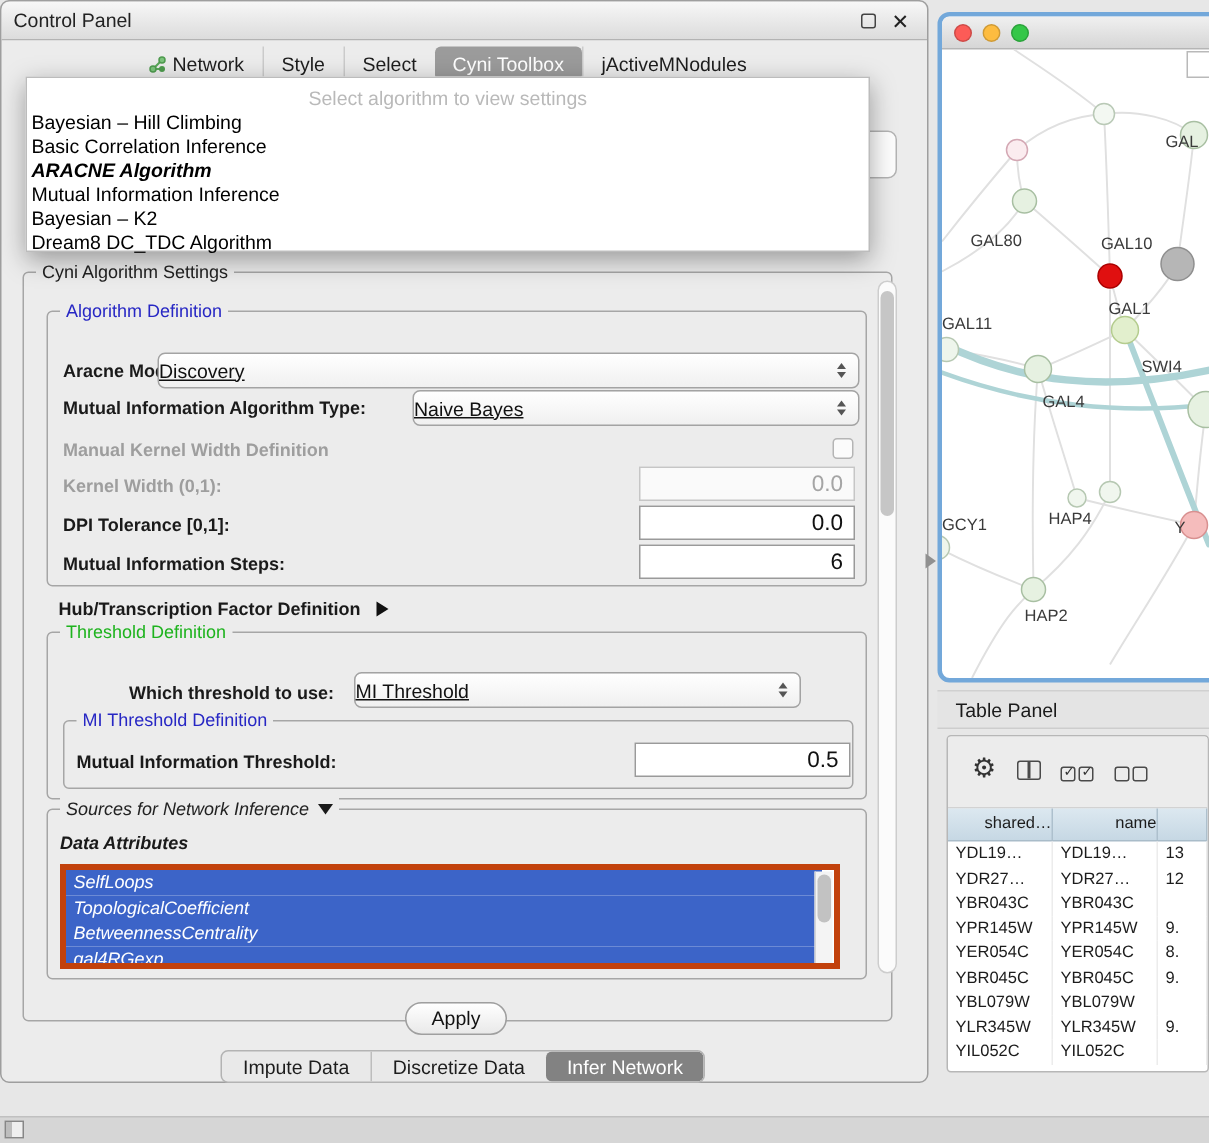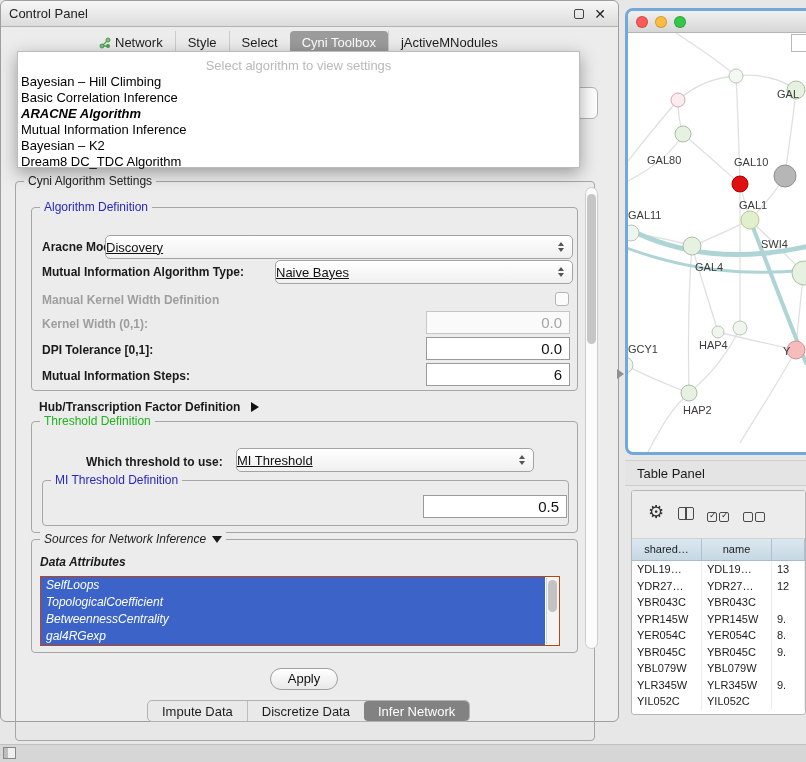--- a/index.html
+++ b/index.html
@@ -36,21 +36,21 @@
 
   
   .grp{position:absolute;border:1px solid #a6a6a6;border-radius:4px;}
   .gleg{position:absolute;top:-8px;left:8px;background:#ececec;padding:0 4px;font-size:12px;line-height:15px;color:#222;white-space:nowrap;}
   .gleg.blue{color:var(--legend-blue,#2727c4);}
   .gleg.green{color:var(--legend-green,#1eb31e);}
   .tri{display:inline-block;width:0;height:0;vertical-align:middle;margin-left:6px;}
   .tri-down{border-left:5px solid transparent;border-right:5px solid transparent;border-top:7px solid #1a1a1a;}
   .tri-right{border-top:5px solid transparent;border-bottom:5px solid transparent;border-left:8px solid #111;}
 
-  #settingsGrp{left:14px;top:180px;width:580px;height:560px;}
+  #settingsGrp{left:14px;top:180px;width:580px;height:500px;}
   #mainScroll{position:absolute;left:584px;top:186px;width:13px;height:462px;background:#fbfbfb;
       border:1px solid #cdcdcd;border-radius:7px;}
   #mainScrollThumb{position:absolute;left:1px;top:6px;width:9px;height:150px;background:#c6c6c6;border-radius:5px;}
 
   #algoGrp{left:30px;top:206px;width:547px;height:184px;}
   #thrGrp{left:30px;top:420px;width:547px;height:112px;}
   #miGrp{left:10px;top:58px;width:527px;height:46px;}
   #srcGrp{left:30px;top:538px;width:547px;height:114px;font-style:italic;}
 
   .lbl{position:absolute;font-size:12px;font-weight:bold;color:#1a1a1a;line-height:16px;white-space:nowrap;}
@@ -68,21 +68,21 @@
       font-size:15px;display:flex;align-items:center;justify-content:flex-end;padding-right:7px;color:#111;}
   .tfield.dis{background:#fafafa;border-color:#c6c6c6;color:#a5a5a5;}
 
   .checkbox{position:absolute;width:14px;height:14px;border:1px solid #b5b5b5;border-radius:3px;background:#fbfbfb;}
 
   #hubRow{position:absolute;left:38px;top:396px;height:16px;}
   #hubRow .lbl{position:static;}
 
   
   #attrList{position:absolute;left:8px;top:36px;width:520px;height:70px;background:#fff;
-      border:1px solid #c2410c;overflow:hidden;}
+      border:4px solid #c2410c;overflow:hidden;}
   .attr-item{height:17px;line-height:17px;background:var(--selection-blue,#3c64c8);color:#fff;
       font-size:12px;padding-left:5px;width:504px;}
   #listScroll{position:absolute;right:1px;top:1px;width:12px;height:66px;background:#f4f4f4;border-left:1px solid #d5d5d5;}
   #listScrollThumb{position:absolute;left:1px;top:2px;width:9px;height:32px;background:#c2c2c2;border-radius:5px;}
 
   #applyBtn{position:absolute;left:269px;top:667px;width:68px;height:22px;
       background:linear-gradient(#ffffff,#e9e9e9);border:1px solid #9f9f9f;border-radius:11px;
       font-size:13px;text-align:center;line-height:20px;color:#111;}
 
   
@@ -112,21 +112,21 @@
   .ticon{position:absolute;color:#333;}
   #gearIcon{left:16px;top:11px;font-size:18px;line-height:20px;}
   #colsIcon{left:46px;top:16px;width:16px;height:13px;border:1.5px solid #4a4a4a;border-radius:2px;}
   #colsIcon::after{content:"";position:absolute;left:6px;top:0;bottom:0;width:1.5px;background:#4a4a4a;}
   #checksIcon{left:74px;top:17px;}
   #unchecksIcon{left:110px;top:17px;}
   .cbx{width:10px;height:10px;border:1px solid #4a4a4a;border-radius:2px;display:inline-block;margin:0 1px;position:relative;font-style:normal;}
   .cbx.ck::after{content:"✓";position:absolute;left:1px;top:-3px;font-size:9px;color:#333;}
   #tpHeader{position:absolute;left:0;top:48px;width:100%;height:22px;display:grid;grid-template-columns:70px 70px 1fr;
       background:linear-gradient(#dce8f0,#c6d8e4);border-bottom:1px solid #a9bcc9;}
-  .hcell{font-size:11px;color:#1c1c1c;text-align:center;line-height:21px;border-right:1px solid #adc0cd;overflow:hidden;white-space:nowrap;}
+  .hcell{font-size:11px;color:#1c1c1c;text-align:right;line-height:21px;border-right:1px solid #adc0cd;overflow:hidden;white-space:nowrap;}
   #tpRows{position:absolute;left:0;top:70px;width:100%;}
   .trow{display:grid;grid-template-columns:70px 70px 1fr;height:16.5px;}
   .tcell{font-size:11px;line-height:16.5px;padding-left:5px;color:#1c1c1c;border-right:1px solid #ececec;overflow:hidden;white-space:nowrap;}
 
   
   #divArrow{position:absolute;left:617px;top:369px;width:0;height:0;
       border-top:5px solid transparent;border-bottom:5px solid transparent;border-left:7px solid #909090;}
   #bottomStrip{position:absolute;left:0;top:744px;width:806px;height:18px;background:#d6d6d6;border-top:1px solid #c0c0c0;}
   #miniPanelIcon{position:absolute;left:3px;top:747px;width:13px;height:12px;border:1px solid #878787;background:#efefef;}
   #miniPanelIcon::after{content:"";position:absolute;left:0;top:0;bottom:0;width:4px;background:#bdbdbd;}
@@ -229,20 +229,21 @@
       <div class="combo" style="left:204px;top:26px;width:298px;">
         <span class="ctext">MI Threshold</span>
         <span class="arrows">
             <i class="up"></i>
             <i class="down"></i>
           </span>
       </div>
 
       <div id="miGrp" class="grp">
         <span class="gleg blue">MI Threshold Definition</span>
+        <span class="lbl" style="left:8px;top:19px;">Mutual Information Threshold:</span>
         <div class="tfield" style="left:380px;top:14px;width:144px;">
           <span>0.5</span>
         </div>
       </div>
     </div>
 
     <div id="srcGrp" class="grp">
       <span class="gleg">
         <span>Sources for Network Inference</span><i class="tri tri-down"></i>
       </span>

